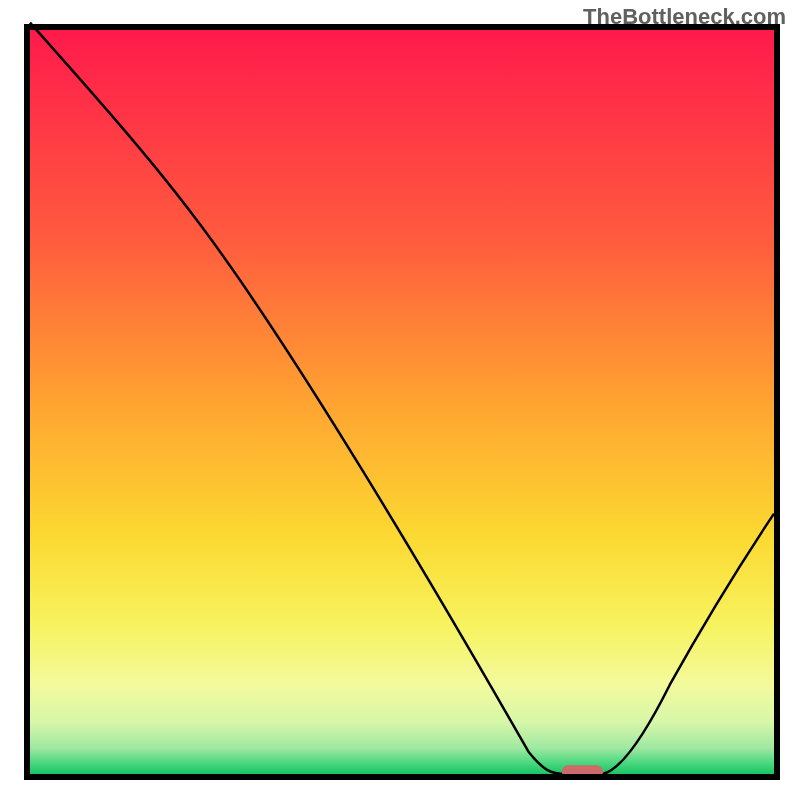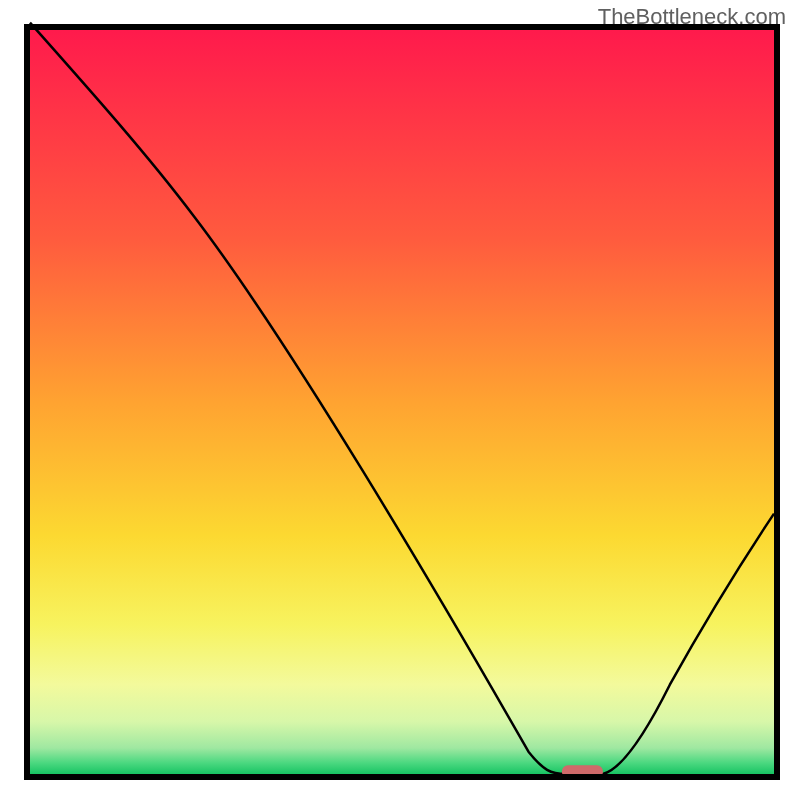--- a/index.html
+++ b/index.html
@@ -9,21 +9,21 @@
     width: 800px;
     height: 800px;
     position: relative;
     font-family: Arial, sans-serif;
   }
   .watermark {
     position: absolute;
     top: 4px;
     right: 14px;
     font-size: 22px;
-    font-weight: normal;
+    font-weight: bold;
     color: #606060;
     letter-spacing: 0px;
   }
   svg {
     display: block;
   }
 </style>
 </head>
 <body>
 

